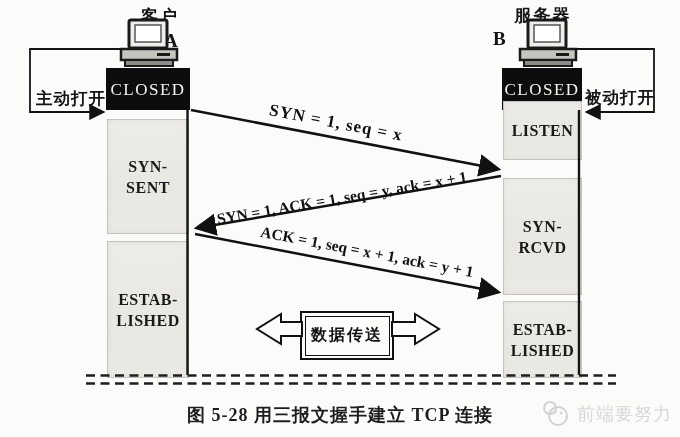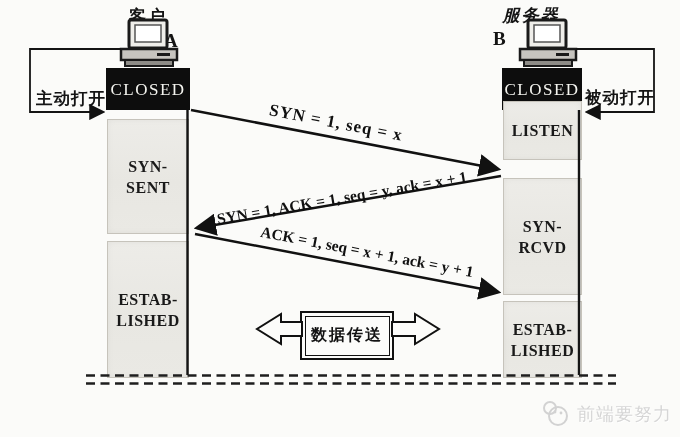--- a/index.html
+++ b/index.html
@@ -49,22 +49,22 @@
     position:absolute;right:8px;top:399px;display:flex;align-items:center;gap:5px;z-index:7;
     color:#d6d6d6;font-size:18px;font-weight:400;letter-spacing:1px;
     text-shadow:0.5px 0.5px 0 #ffffff;
   }
 </style>
 </head>
 <body>
 
 <div class="stage">
 
-  <div class="abs host-title" style="left:108px;top:5px;width:80px;">客户</div>
-  <div class="abs host-title" style="left:491px;top:4px;width:80px;font-style:italic;">服务器</div>
+  <div class="abs host-title" style="left:120px;top:5px;width:80px;">客户</div>
+  <div class="abs host-title" style="left:503px;top:4px;width:80px;">服务器</div>
 
   <div class="abs host-letter" style="left:164px;top:30px;">A</div>
   <div class="abs host-letter" style="left:493px;top:28px;">B</div>
 
   <div class="abs open-label" style="left:36px;top:88px;">主动打开</div>
   <div class="abs open-label" style="left:585px;top:87px;">被动打开</div>
 
   <svg class="abs" style="left:112px;top:18px;z-index:3;" width="72" height="52" viewBox="0 0 72 52">
     <g stroke="#1a1a1a">
       <rect x="17" y="2" width="38" height="28" rx="2" fill="#efeeea" stroke-width="3"></rect>
@@ -143,20 +143,21 @@
   </svg>
 
   <div class="msg-label" style="left:336px;top:123px;transform:translate(-50%,-50%) rotate(11deg);font-size:17px;letter-spacing:1px;">SYN = 1, seq = x</div>
   <div class="msg-label" style="left:342px;top:198px;transform:translate(-50%,-50%) rotate(-9.7deg);font-size:15.5px;">SYN = 1, ACK = 1, seq = y, ack = x + 1</div>
   <div class="msg-label" style="left:367px;top:252px;transform:translate(-50%,-50%) rotate(10.8deg);font-size:15.5px;">ACK = 1, seq = x + 1, ack = y + 1</div>
 
   <div class="dt-box">
     <div class="dt-inner">数据传送</div>
   </div>
 
+  <div class="caption">图 5-28  用三报文握手建立 TCP 连接</div>
 
   <div class="watermark">
     <svg width="32" height="30" viewBox="0 0 32 30">
       <g fill="none" stroke="#d2d2d2" stroke-width="2">
         <circle cx="10" cy="9" r="6"></circle>
         <circle cx="18" cy="17" r="9"></circle>
       </g>
       <circle cx="15" cy="13" r="1.4" fill="#d2d2d2"></circle>
       <circle cx="21" cy="14" r="1.4" fill="#d2d2d2"></circle>
     </svg>

